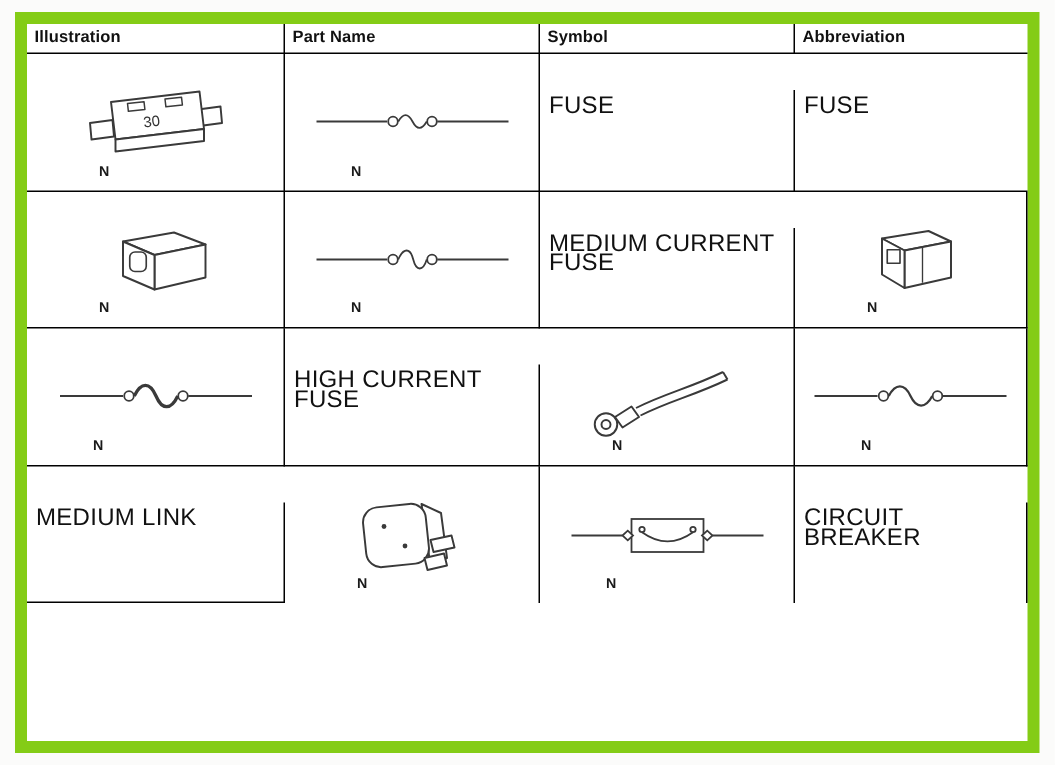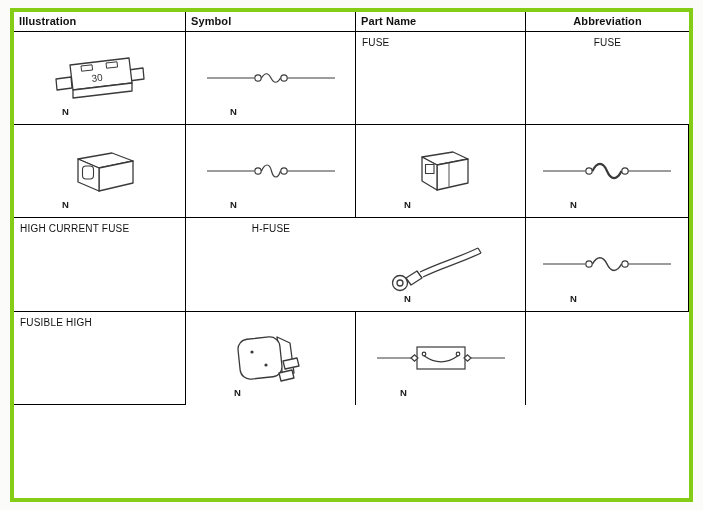--- a/index.html
+++ b/index.html
@@ -6,48 +6,49 @@
   html, body {
     width: 703px; height: 510px;
     background: #fbfbfa;
     font-family: "Liberation Sans", sans-serif;
     color: #111;
   }
   .sheet {
     position: absolute;
     left: 10px; top: 8px;
     width: 683px; height: 494px;
-    border: 4px solid #84cc16;
+    border: 8px solid #84cc16;
     background: #fff;
   }
   .grid {
     display: grid;
     width: 100%; height: 100%;
     grid-template-columns: 172px 170px 170px 1fr;
     grid-template-rows: 20px repeat(5, 1fr);
   }
   .cell {
     position: relative;
     border-right: 1px solid #000;
     border-bottom: 1px solid #000;
     overflow: hidden;
   }
-  .cell.last-col { border-right: none; text-align: center; }
+  .cell.last-col { border-right: none; }
   .cell.last-row { border-bottom: none; }
   .hdr {
     font-size: 11px;
     font-weight: bold;
     padding: 3px 5px 0 5px;
     letter-spacing: 0.1px;
   }
   .txt-cell {
-    font-size: 10px;
+    font-size: 16px;
     padding: 4px 6px 0 6px;
     letter-spacing: 0.2px;
     line-height: 13px;
+    margin-top: 24px;
   }
   .art-cell {
     display: flex;
     align-items: center;
     justify-content: center;
   }
   .n-label {
     position: absolute;
     bottom: 7px;
     font-size: 9.5px;
@@ -58,22 +59,22 @@
   .n-sym { left: 44px; }
   svg { display: block; }
 </style>
 </head>
 <body>
 
 <div class="sheet">
   <div class="grid">
 
     <div class="cell hdr">Illustration</div>
+    <div class="cell hdr">Part Name</div>
     <div class="cell hdr">Symbol</div>
-    <div class="cell hdr">Part Name</div>
     <div class="cell hdr last-col">Abbreviation</div>
 
     <div class="cell art-cell">
       <svg width="104" height="64" viewBox="0 0 104 64">
         <g fill="#fff" stroke="#3a3a3a" stroke-width="1.3" stroke-linejoin="round">
           <path d="M8 33 L23 31 L24 42 L9 44 Z"></path>
           <path d="M80 24 L95 22 L96 33 L81 35 Z"></path>
           <path d="M22 19 L81 12 L84 37 L25 44 Z"></path>
           <path d="M25 44 L84 37 L84 45 L25 52 Z"></path>
           <path d="M33 20 L44 18.8 L44.6 24 L33.6 25.2 Z" stroke-width="1"></path>
@@ -114,20 +115,21 @@
         <g fill="none" stroke="#3a3a3a" stroke-width="1.2">
           <line x1="2" y1="12" x2="49" y2="12"></line>
           <circle cx="53" cy="12" r="3.2" fill="#fff"></circle>
           <path d="M56.5 12 C 60 4, 64.5 4, 66.5 12 C 68.5 20, 73 20, 75.5 12"></path>
           <circle cx="79" cy="12" r="3.2" fill="#fff"></circle>
           <line x1="82.5" y1="12" x2="130" y2="12"></line>
         </g>
       </svg>
       <span class="n-label n-sym">N</span>
     </div>
+    <div class="cell txt-cell">MEDIUM CURRENT FUSE</div>
 
     <div class="cell art-cell">
       <svg width="104" height="66" viewBox="0 0 104 66">
         <g fill="#fff" stroke="#3a3a3a" stroke-width="1.3" stroke-linejoin="round">
           <path d="M33 19 L64 14 L79 21 L48 27 Z"></path>
           <path d="M48 27 L79 21 L79 45 L48 52 Z"></path>
           <path d="M33 19 L48 27 L48 52 L33 43 Z"></path>
           <rect x="36.5" y="26.5" width="8.5" height="9" stroke-width="1.1"></rect>
           <line x1="60" y1="24.6" x2="60" y2="48.5" stroke-width="0.9"></line>
         </g>
@@ -140,21 +142,20 @@
           <line x1="2" y1="12" x2="44" y2="12"></line>
           <circle cx="48" cy="12" r="3.2" fill="#fff"></circle>
           <path d="M51.5 12 C 56 2.5, 62 2.5, 66 12 C 70 21.5, 76 21.5, 80.5 12" stroke-width="2.2"></path>
           <circle cx="84" cy="12" r="3.2" fill="#fff"></circle>
           <line x1="87.5" y1="12" x2="130" y2="12"></line>
         </g>
       </svg>
       <span class="n-label n-sym">N</span>
     </div>
     <div class="cell txt-cell">HIGH CURRENT FUSE</div>
-    <div class="cell txt-cell last-col">H-FUSE</div>
 
     <div class="cell art-cell">
       <svg width="112" height="64" viewBox="0 0 112 64">
         <g fill="none" stroke="#3a3a3a" stroke-width="1.3" stroke-linejoin="round">
           <circle cx="15" cy="51" r="7.5" fill="#fff"></circle>
           <circle cx="15" cy="51" r="3"></circle>
           <path d="M21 46 L32 39 L37 46 L26 53 Z" fill="#fff"></path>
           <path d="M35 40 C 55 30, 70 27, 93 16"></path>
           <path d="M38 45 C 58 35, 73 32, 96 21"></path>
           <line x1="93" y1="16" x2="96" y2="21"></line>
@@ -167,21 +168,21 @@
         <g fill="none" stroke="#3a3a3a" stroke-width="1.2">
           <line x1="2" y1="12" x2="44" y2="12"></line>
           <circle cx="48" cy="12" r="3.2" fill="#fff"></circle>
           <path d="M51.5 12 C 56 3.5, 62 3.5, 66 12 C 70 20.5, 76 20.5, 80.5 12" stroke-width="1.5"></path>
           <circle cx="84" cy="12" r="3.2" fill="#fff"></circle>
           <line x1="87.5" y1="12" x2="130" y2="12"></line>
         </g>
       </svg>
       <span class="n-label n-sym">N</span>
     </div>
-    <div class="cell txt-cell">FUSIBLE HIGH</div>
+    <div class="cell txt-cell">MEDIUM LINK</div>
 
     <div class="cell art-cell last-row">
       <svg width="104" height="70" viewBox="0 0 104 70">
         <g fill="#fff" stroke="#3a3a3a" stroke-width="1.3" stroke-linejoin="round">
           <path d="M58 14 L71 20 L75 50 L64 55 Z"></path>
           <rect x="20" y="15" width="42" height="40" rx="10" transform="rotate(-6 41 35)"></rect>
           <path d="M64 38 L78 35 L80 43 L66 46 Z"></path>
           <path d="M60 50 L73 47 L75 55 L62 58 Z"></path>
           <circle cx="33" cy="29" r="1.6" fill="#3a3a3a" stroke="none"></circle>
           <circle cx="47" cy="42" r="1.6" fill="#3a3a3a" stroke="none"></circle>
@@ -197,15 +198,16 @@
           <path d="M36 15 L39.5 11.8 L43 15 L39.5 18.2 Z" fill="#fff"></path>
           <path d="M89 15 L92.5 11.8 L96 15 L92.5 18.2 Z" fill="#fff"></path>
           <circle cx="49" cy="11" r="1.8"></circle>
           <circle cx="83" cy="11" r="1.8"></circle>
           <path d="M49 12.8 Q 66 25 83 12.8"></path>
           <line x1="96" y1="15" x2="130" y2="15"></line>
         </g>
       </svg>
       <span class="n-label n-sym">N</span>
     </div>
+    <div class="cell txt-cell last-row">CIRCUIT BREAKER</div>
 
   </div>
 </div>
 
 </body></html>

